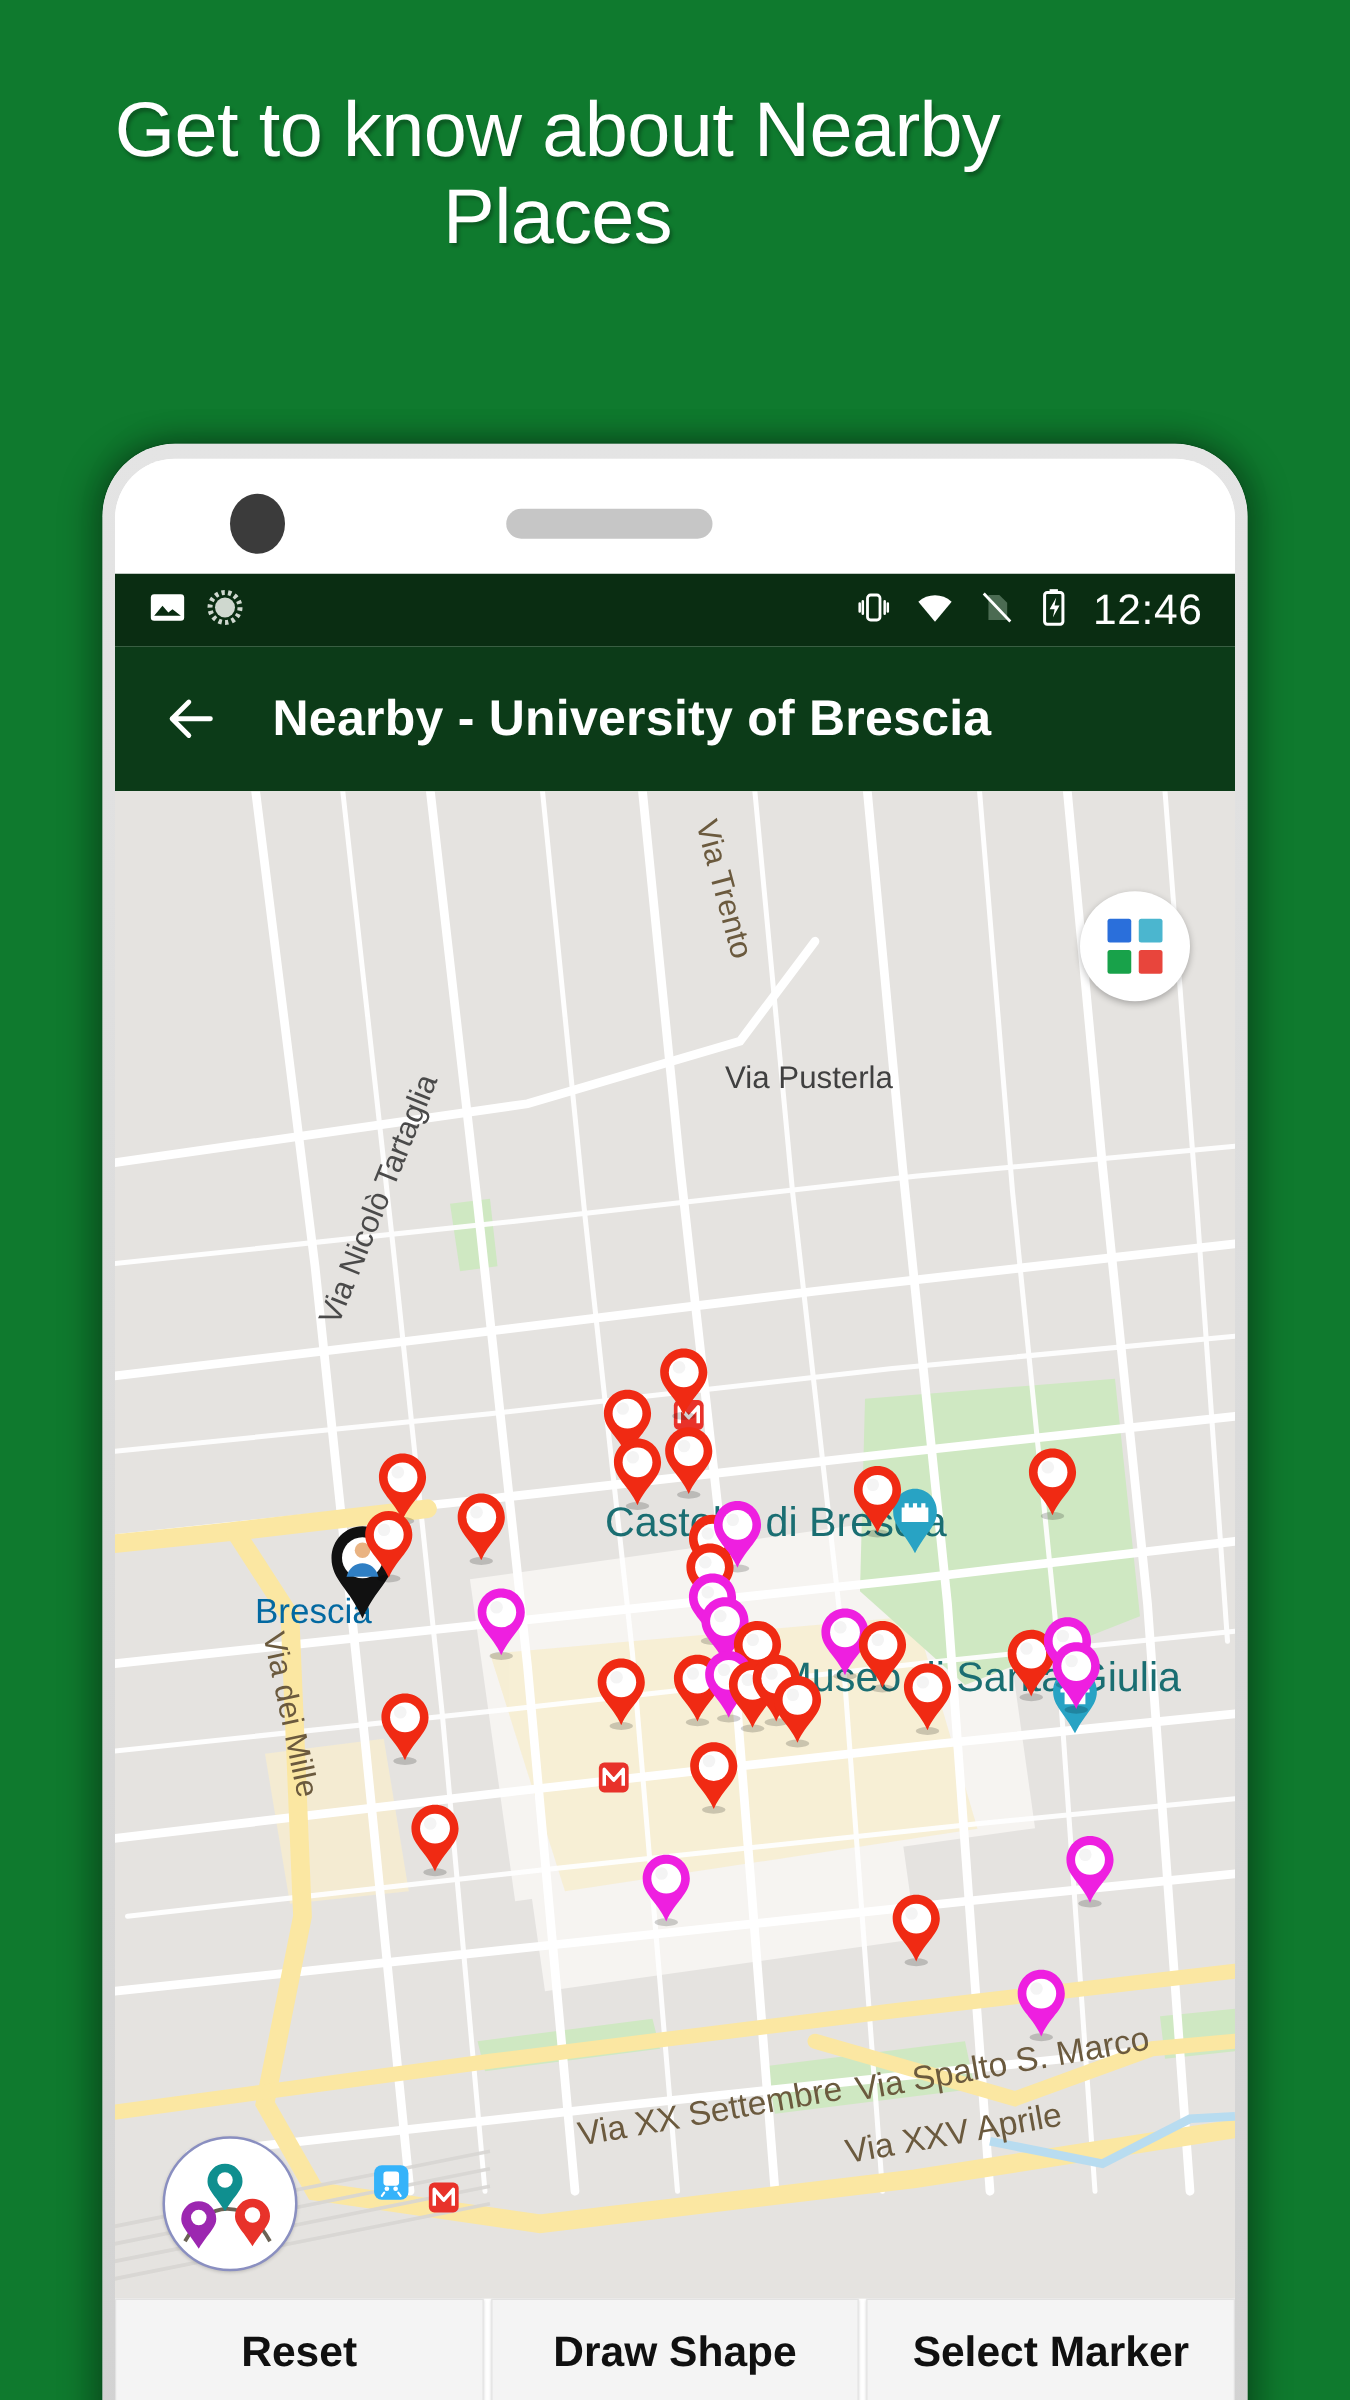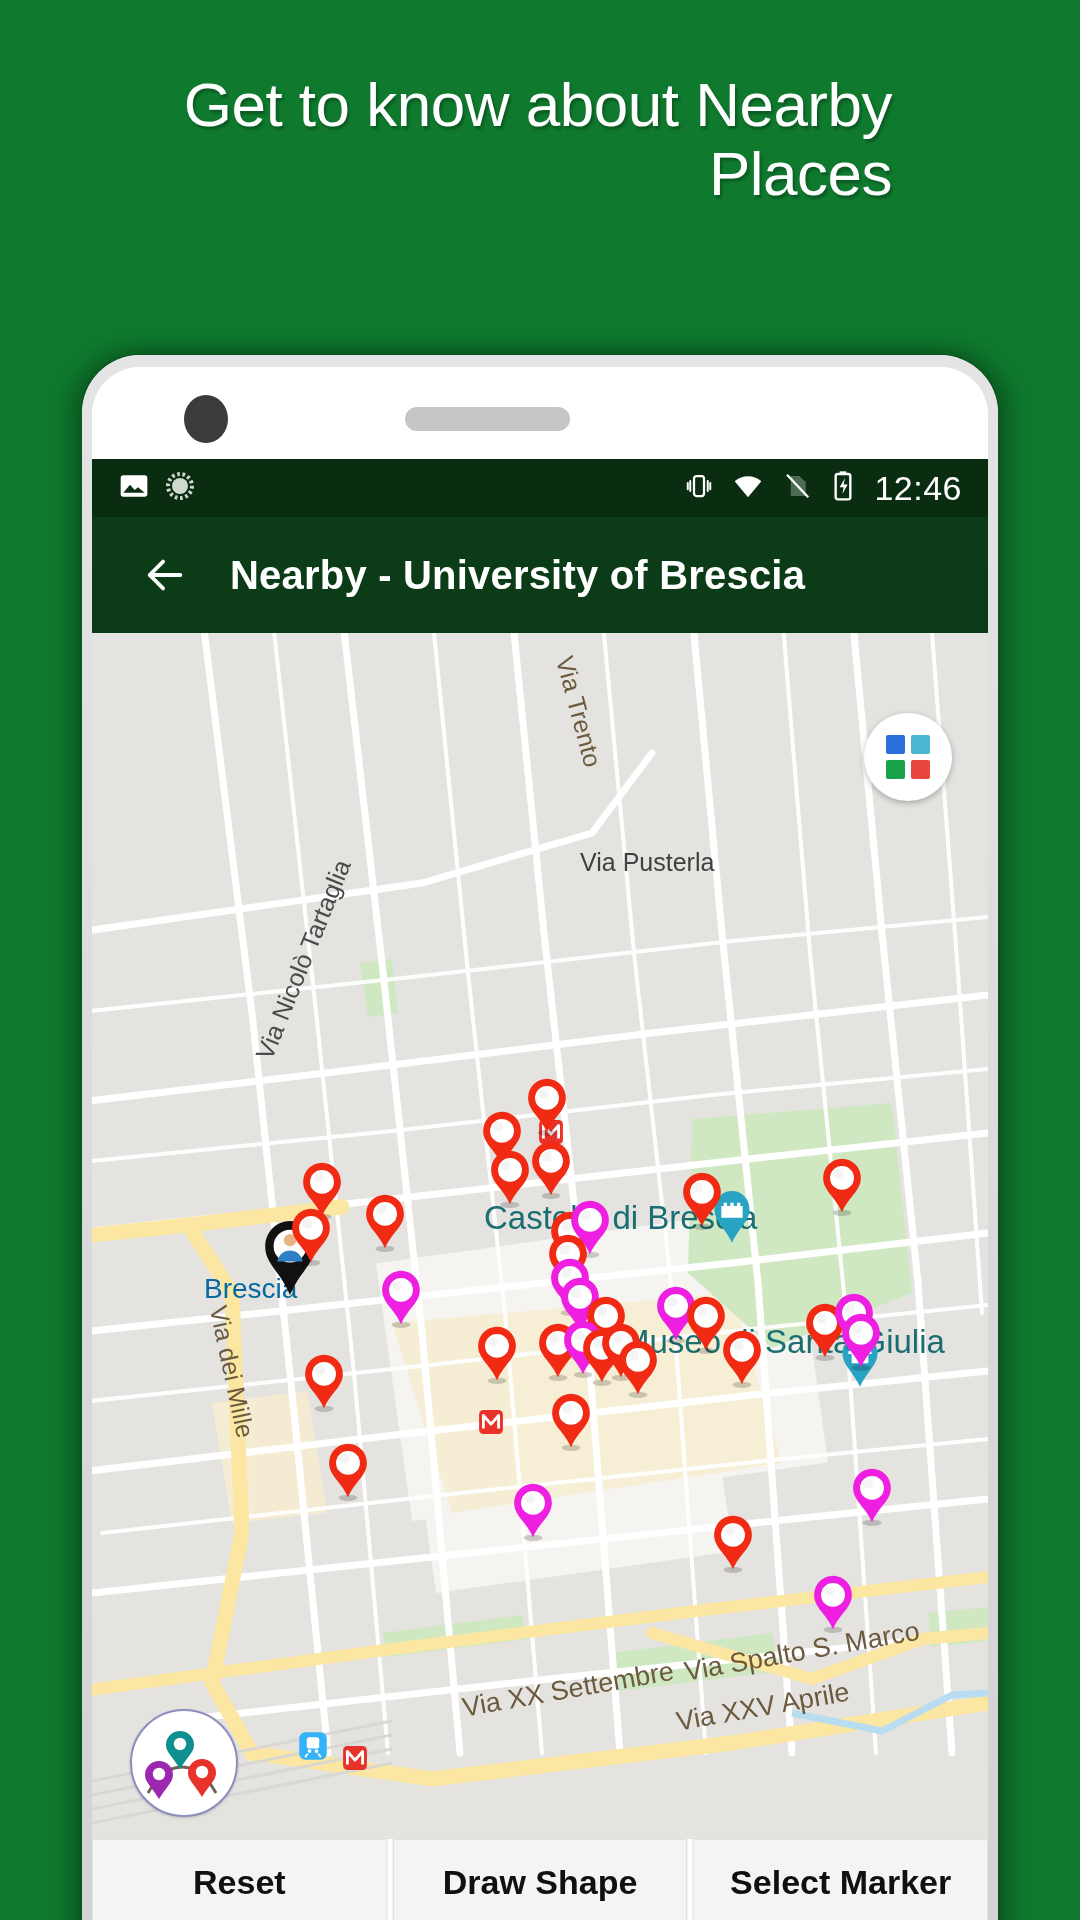--- a/index.html
+++ b/index.html
@@ -5,21 +5,21 @@
   html,body{margin:0;padding:0;}
   body{
     width:1080px;height:1920px;overflow:hidden;
     background:#0f7a2e;
     font-family:"Liberation Sans", sans-serif;
     position:relative;
   }
   
   .promo-headline{
     position:absolute;left:0;top:70px;width:892px;
-    text-align:right;
+    text-align:center;
     color:#ffffff;
     font-size:62px;
     line-height:1.12;
     font-weight:400;
     letter-spacing:-0.5px;
     text-shadow:2px 3px 3px rgba(0,0,0,.28);
     white-space:pre-line;
   }
   
   .phone-frame{
@@ -58,21 +58,21 @@
     background:#0a2d12;
     display:flex;align-items:center;
   }
   .sb-left{display:flex;align-items:center;gap:14px;padding-left:26px;}
   .sb-right{margin-left:auto;display:flex;align-items:center;gap:18px;padding-right:26px;}
   .sb-clock{color:#ffffff;font-size:34px;font-weight:400;letter-spacing:.5px;}
   
   .app-bar{
     position:absolute;left:0;top:150px;width:896px;height:116px;
     background:#0c3b18;
-    display:flex;align-items:center;padding-left:12px;
+    display:flex;align-items:center;
   }
   .back-arrow{width:46px;height:46px;margin-left:38px;flex:0 0 auto;}
   .app-title{
     color:#ffffff;font-size:40px;font-weight:700;
     margin-left:42px;white-space:nowrap;letter-spacing:.2px;
   }
   
   .map-wrap{
     position:absolute;left:0;top:266px;width:896px;height:1206px;
     background:#ebe9e6;overflow:hidden;

